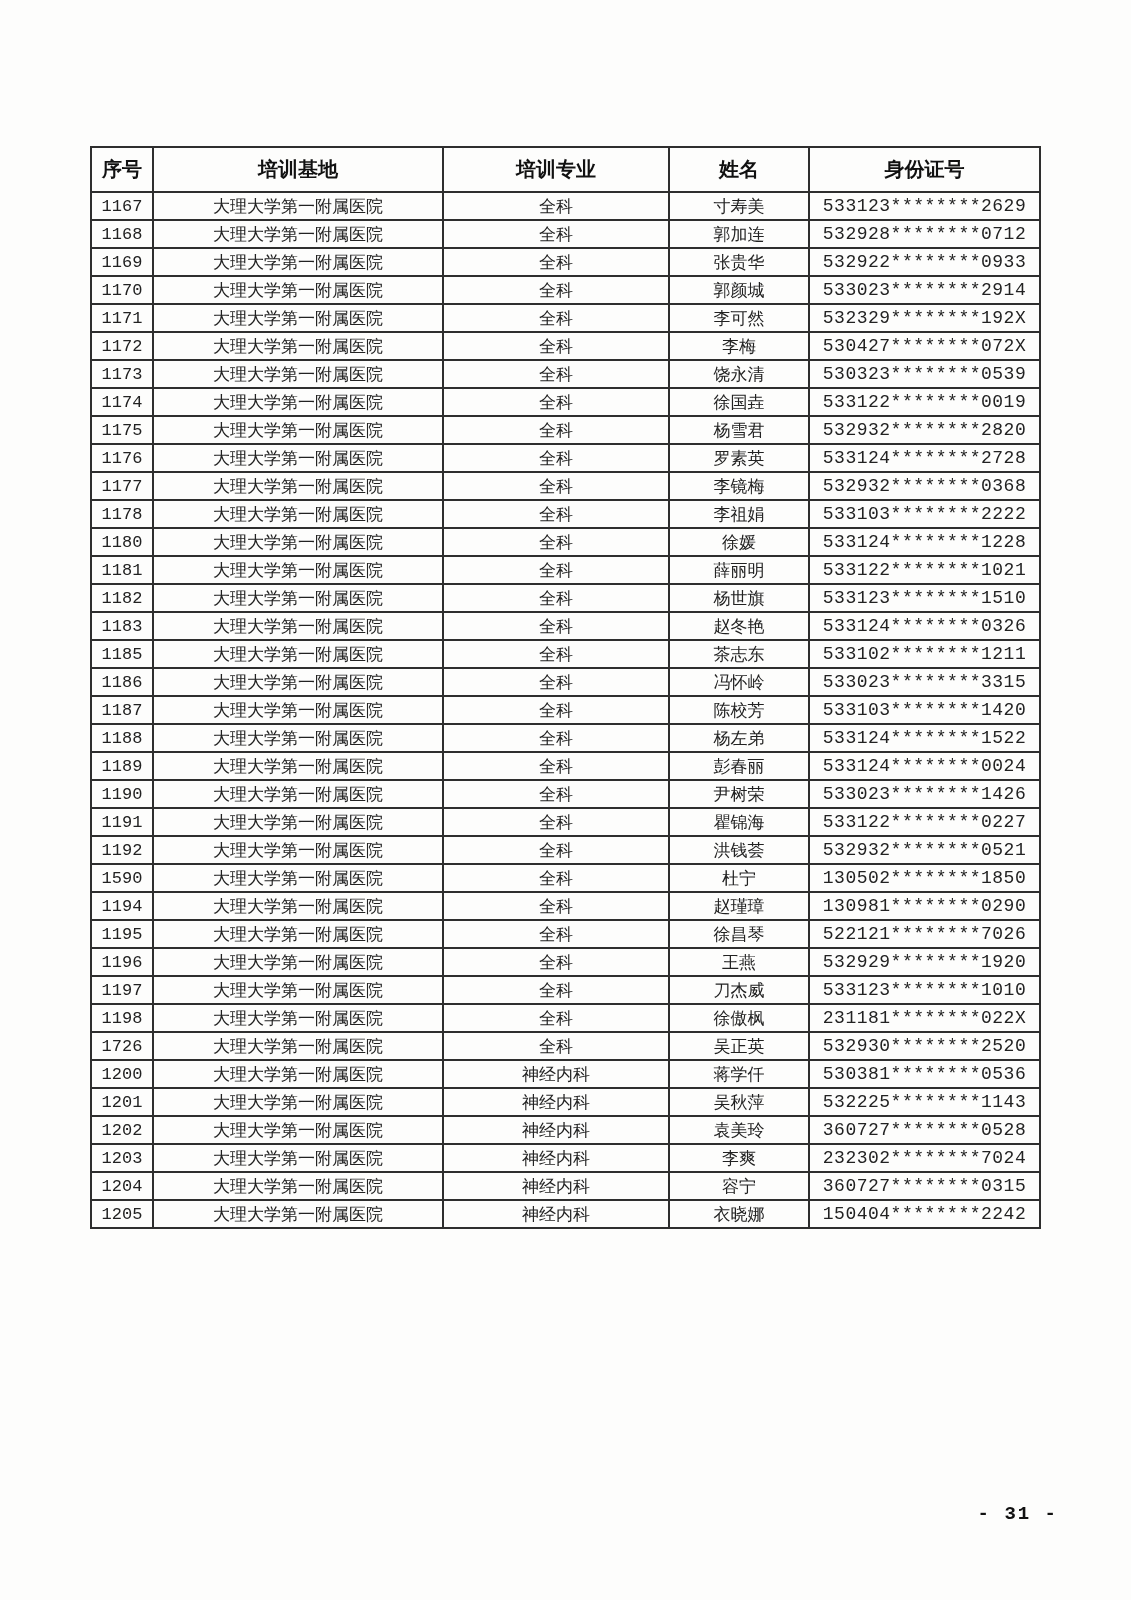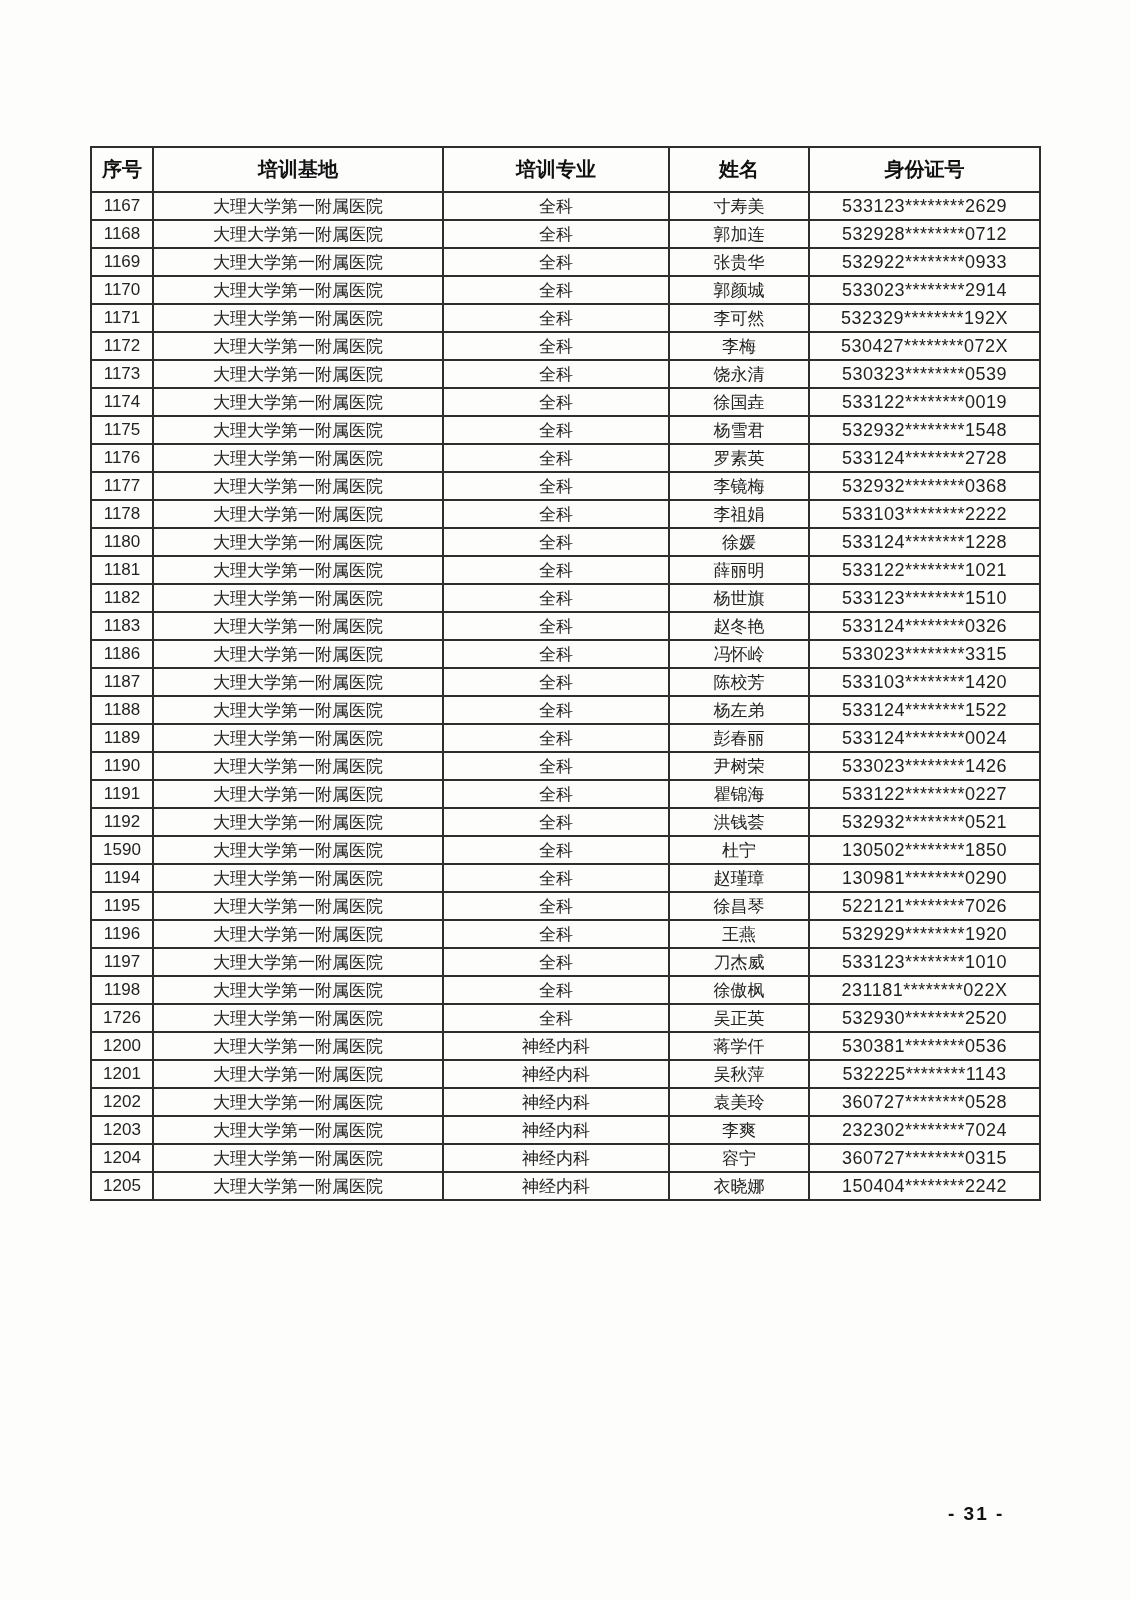--- a/index.html
+++ b/index.html
@@ -5,21 +5,21 @@
   html, body {
     margin: 0;
     padding: 0;
     background: #e8e8e8;
   }
   .page {
     position: relative;
     width: 1131px;
     height: 1600px;
     background: #fdfdfc;
-    font-family: Liberation Sans, sans-serif;
+    font-family: Liberation Mono, monospace;
     color: #1c1c1c;
     overflow: hidden;
   }
   table.roster {
     position: absolute;
     left: 90px;
     top: 146px;
     width: 949px;
     border-collapse: collapse;
     table-layout: fixed;
@@ -51,21 +51,21 @@
   table.roster td.c-id {
     font-size: 18px;
     letter-spacing: 0.5px;
     margin-left: 10px;
   }
   .page-number {
     position: absolute;
     top: 1503px;
     left: 948px;
     width: 110px;
-    text-align: left;
+    text-align: right;
     font-size: 19px;
     font-weight: bold;
     color: #111;
     letter-spacing: 2px;
   }
 </style>
 </head>
 <body>
 
 <div class="page">
@@ -142,21 +142,21 @@
       <td class="c-base">大理大学第一附属医院</td>
       <td class="c-major">全科</td>
       <td class="c-name">徐国垚</td>
       <td class="c-id">533122********0019</td>
     </tr>
         <tr>
       <td class="c-seq">1175</td>
       <td class="c-base">大理大学第一附属医院</td>
       <td class="c-major">全科</td>
       <td class="c-name">杨雪君</td>
-      <td class="c-id">532932********1548</td>
+      <td class="c-id">532932********2820</td>
     </tr>
         <tr>
       <td class="c-seq">1176</td>
       <td class="c-base">大理大学第一附属医院</td>
       <td class="c-major">全科</td>
       <td class="c-name">罗素英</td>
       <td class="c-id">533124********2728</td>
     </tr>
         <tr>
       <td class="c-seq">1177</td>
@@ -194,20 +194,27 @@
       <td class="c-id">533123********1510</td>
     </tr>
         <tr>
       <td class="c-seq">1183</td>
       <td class="c-base">大理大学第一附属医院</td>
       <td class="c-major">全科</td>
       <td class="c-name">赵冬艳</td>
       <td class="c-id">533124********0326</td>
     </tr>
         <tr>
+      <td class="c-seq">1185</td>
+      <td class="c-base">大理大学第一附属医院</td>
+      <td class="c-major">全科</td>
+      <td class="c-name">茶志东</td>
+      <td class="c-id">533102********1211</td>
+    </tr>
+        <tr>
       <td class="c-seq">1186</td>
       <td class="c-base">大理大学第一附属医院</td>
       <td class="c-major">全科</td>
       <td class="c-name">冯怀岭</td>
       <td class="c-id">533023********3315</td>
     </tr>
         <tr>
       <td class="c-seq">1187</td>
       <td class="c-base">大理大学第一附属医院</td>
       <td class="c-major">全科</td>

